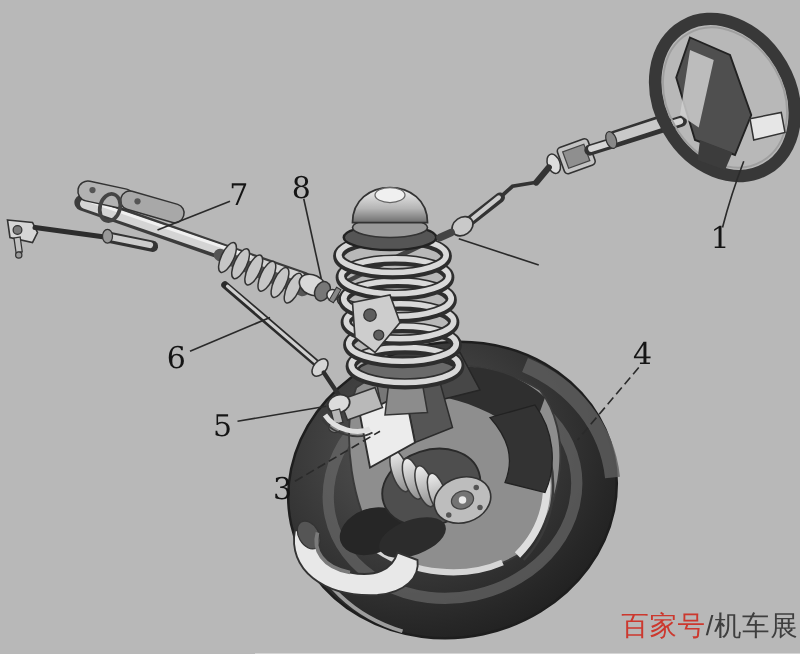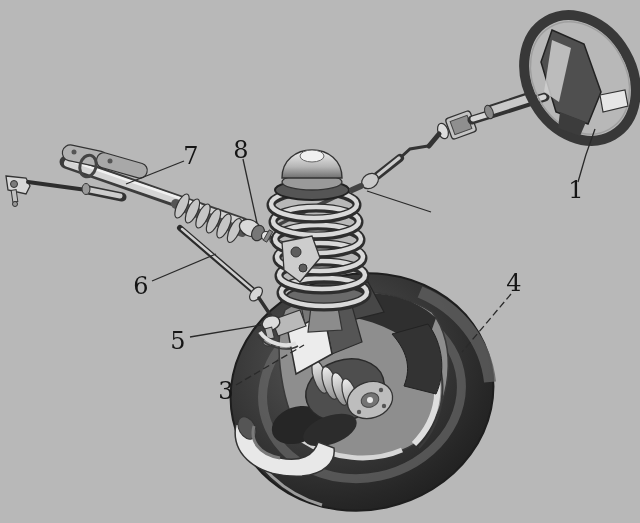--- a/index.html
+++ b/index.html
@@ -237,14 +237,17 @@
 </svg>
 
 <div class="callout" style="left:576px;top:190px">1</div>
 <div class="callout" style="left:226px;top:391px">3</div>
 <div class="callout" style="left:514px;top:283px">4</div>
 <div class="callout" style="left:178px;top:341px">5</div>
 <div class="callout" style="left:141px;top:286px">6</div>
 <div class="callout" style="left:191px;top:156px">7</div>
 <div class="callout" style="left:241px;top:150px">8</div>
 
-
+<div class="watermark">
+  <span class="wm-brand">百家号</span><span class="wm-channel">/</span><span class="wm-channel">机车展</span>
 </div>
 
+</div>
+
 </body></html>

